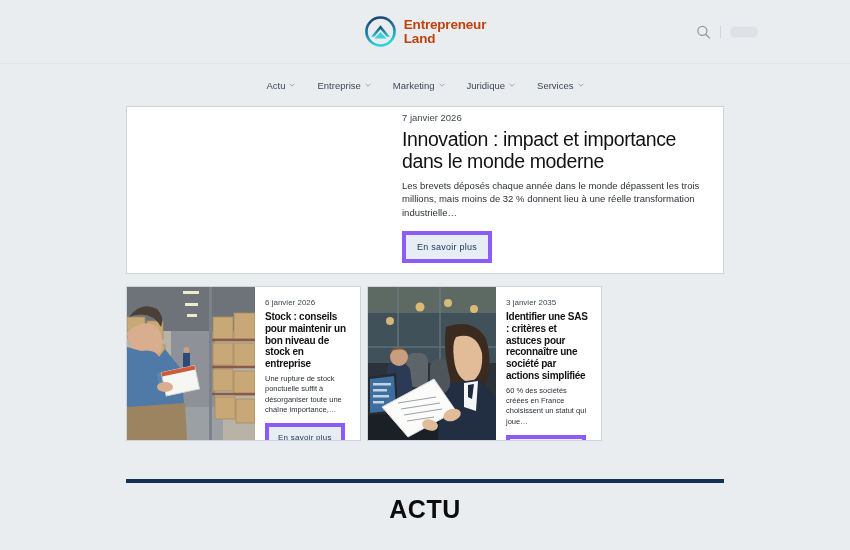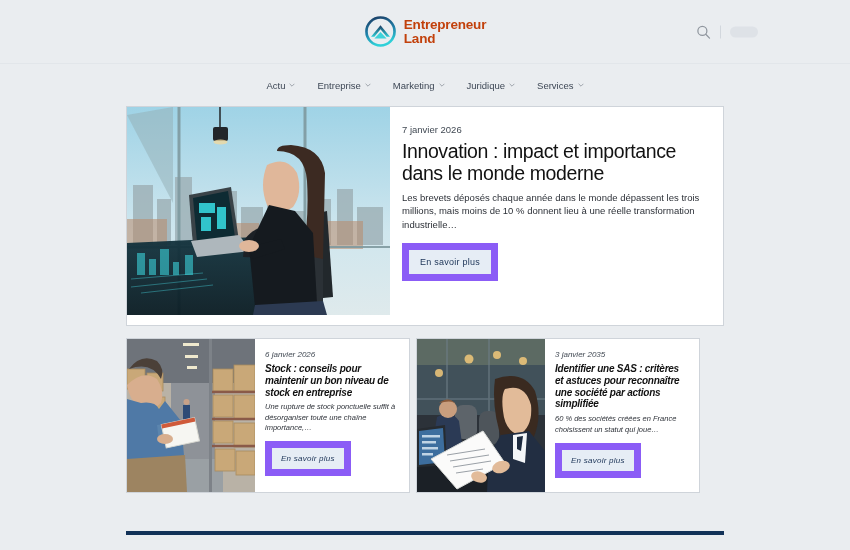--- a/index.html
+++ b/index.html
@@ -49,39 +49,39 @@
   .container { width: 598px; margin: 0 auto; }
 
   .card {
     background: #fff;
     border: 1px solid #cfd4da;
     display: flex;
     overflow: hidden;
   }
 
   
-  .hero { height: 220px; }
+  .hero { height: 168px; align-items: flex-end; }
   .hero-img { width: 263px; flex: 0 0 263px; position: relative; overflow: hidden; }
   .hero-body { flex: 1; padding: 17px 16px 10px 12px; display: flex; flex-direction: column; }
   .date { font-size: 9.5px; color: #414953; margin-bottom: 6px; }
   .hero-title {
     font-size: 19.5px; font-weight: normal; color: #121212;
     line-height: 1.12; letter-spacing: -0.4px; margin-bottom: 6px;
   }
   .hero-excerpt { font-size: 9.5px; color: #2d3138; line-height: 1.42; margin-bottom: 12px; }
 
   .btn {
     align-self: flex-start;
     font-size: 9px; color: #1b3356;
-    background: #e6edf5; border: 7px solid #8b5cf6;
+    background: #e6edf5; border: 4px solid #8b5cf6;
     padding: 7px 11px; letter-spacing: .25px; cursor: pointer;
   }
 
   .row2 { display: flex; gap: 6px; margin-top: 12px; }
-  .small-card { width: 284px; height: 155px; font-style: italic; }
+  .small-card { width: 235px; height: 155px; }
   .sm-img { width: 128px; flex: 0 0 128px; position: relative; overflow: hidden; }
   .sm-body { flex: 1; padding: 11px 10px 9px 10px; display: flex; flex-direction: column; }
   .sm-date { font-size: 8px; color: #414953; margin-bottom: 4px; }
   .sm-title {
     font-size: 10px; font-weight: bold; color: #121212;
     line-height: 1.18; letter-spacing: -0.25px; margin-bottom: 4px;
   }
   .sm-excerpt { font-size: 7.5px; color: #2d3138; line-height: 1.38; margin-bottom: 8px; }
   .btn-sm { font-size: 8px; padding: 6px 9px; }
 
@@ -246,21 +246,21 @@
           <path d="M150 44 Q178 44 180 74 Q182 112 176 148 L196 152 L198 66 Q194 40 164 38 Q150 38 150 44 Z" fill="#3c2a22"></path>
           <path d="M142 98 L168 104 L186 126 L190 196 L128 200 L122 140 Z" fill="#151a1f"></path>
           <path d="M122 140 L154 132 L158 142 L126 152 Z" fill="#151a1f"></path>
           <ellipse cx="122" cy="139" rx="10" ry="6" fill="#e0b79a"></ellipse>
           <path d="M128 198 L196 194 L200 208 L126 208 Z" fill="#2c3a52"></path>
         </svg>
       </div>
       <div class="hero-body">
         <div class="date">7 janvier 2026</div>
         <div class="hero-title">Innovation : impact et importance dans le monde moderne</div>
-        <div class="hero-excerpt">Les brevets déposés chaque année dans le monde dépassent les trois millions, mais moins de 10 % donnent lieu à une réelle transformation industrielle…</div>
+        <div class="hero-excerpt">Les brevets déposés chaque année dans le monde dépassent les trois millions, mais moins de 32 % donnent lieu à une réelle transformation industrielle…</div>
         <div class="btn">En savoir plus</div>
       </div>
     </div>
 
     <div class="row2">
 
       <div class="card small-card">
         <div class="sm-img">
           <svg class="ph" viewBox="0 0 128 153" preserveAspectRatio="none">
             <rect width="128" height="153" fill="#b9b2a6"></rect>

